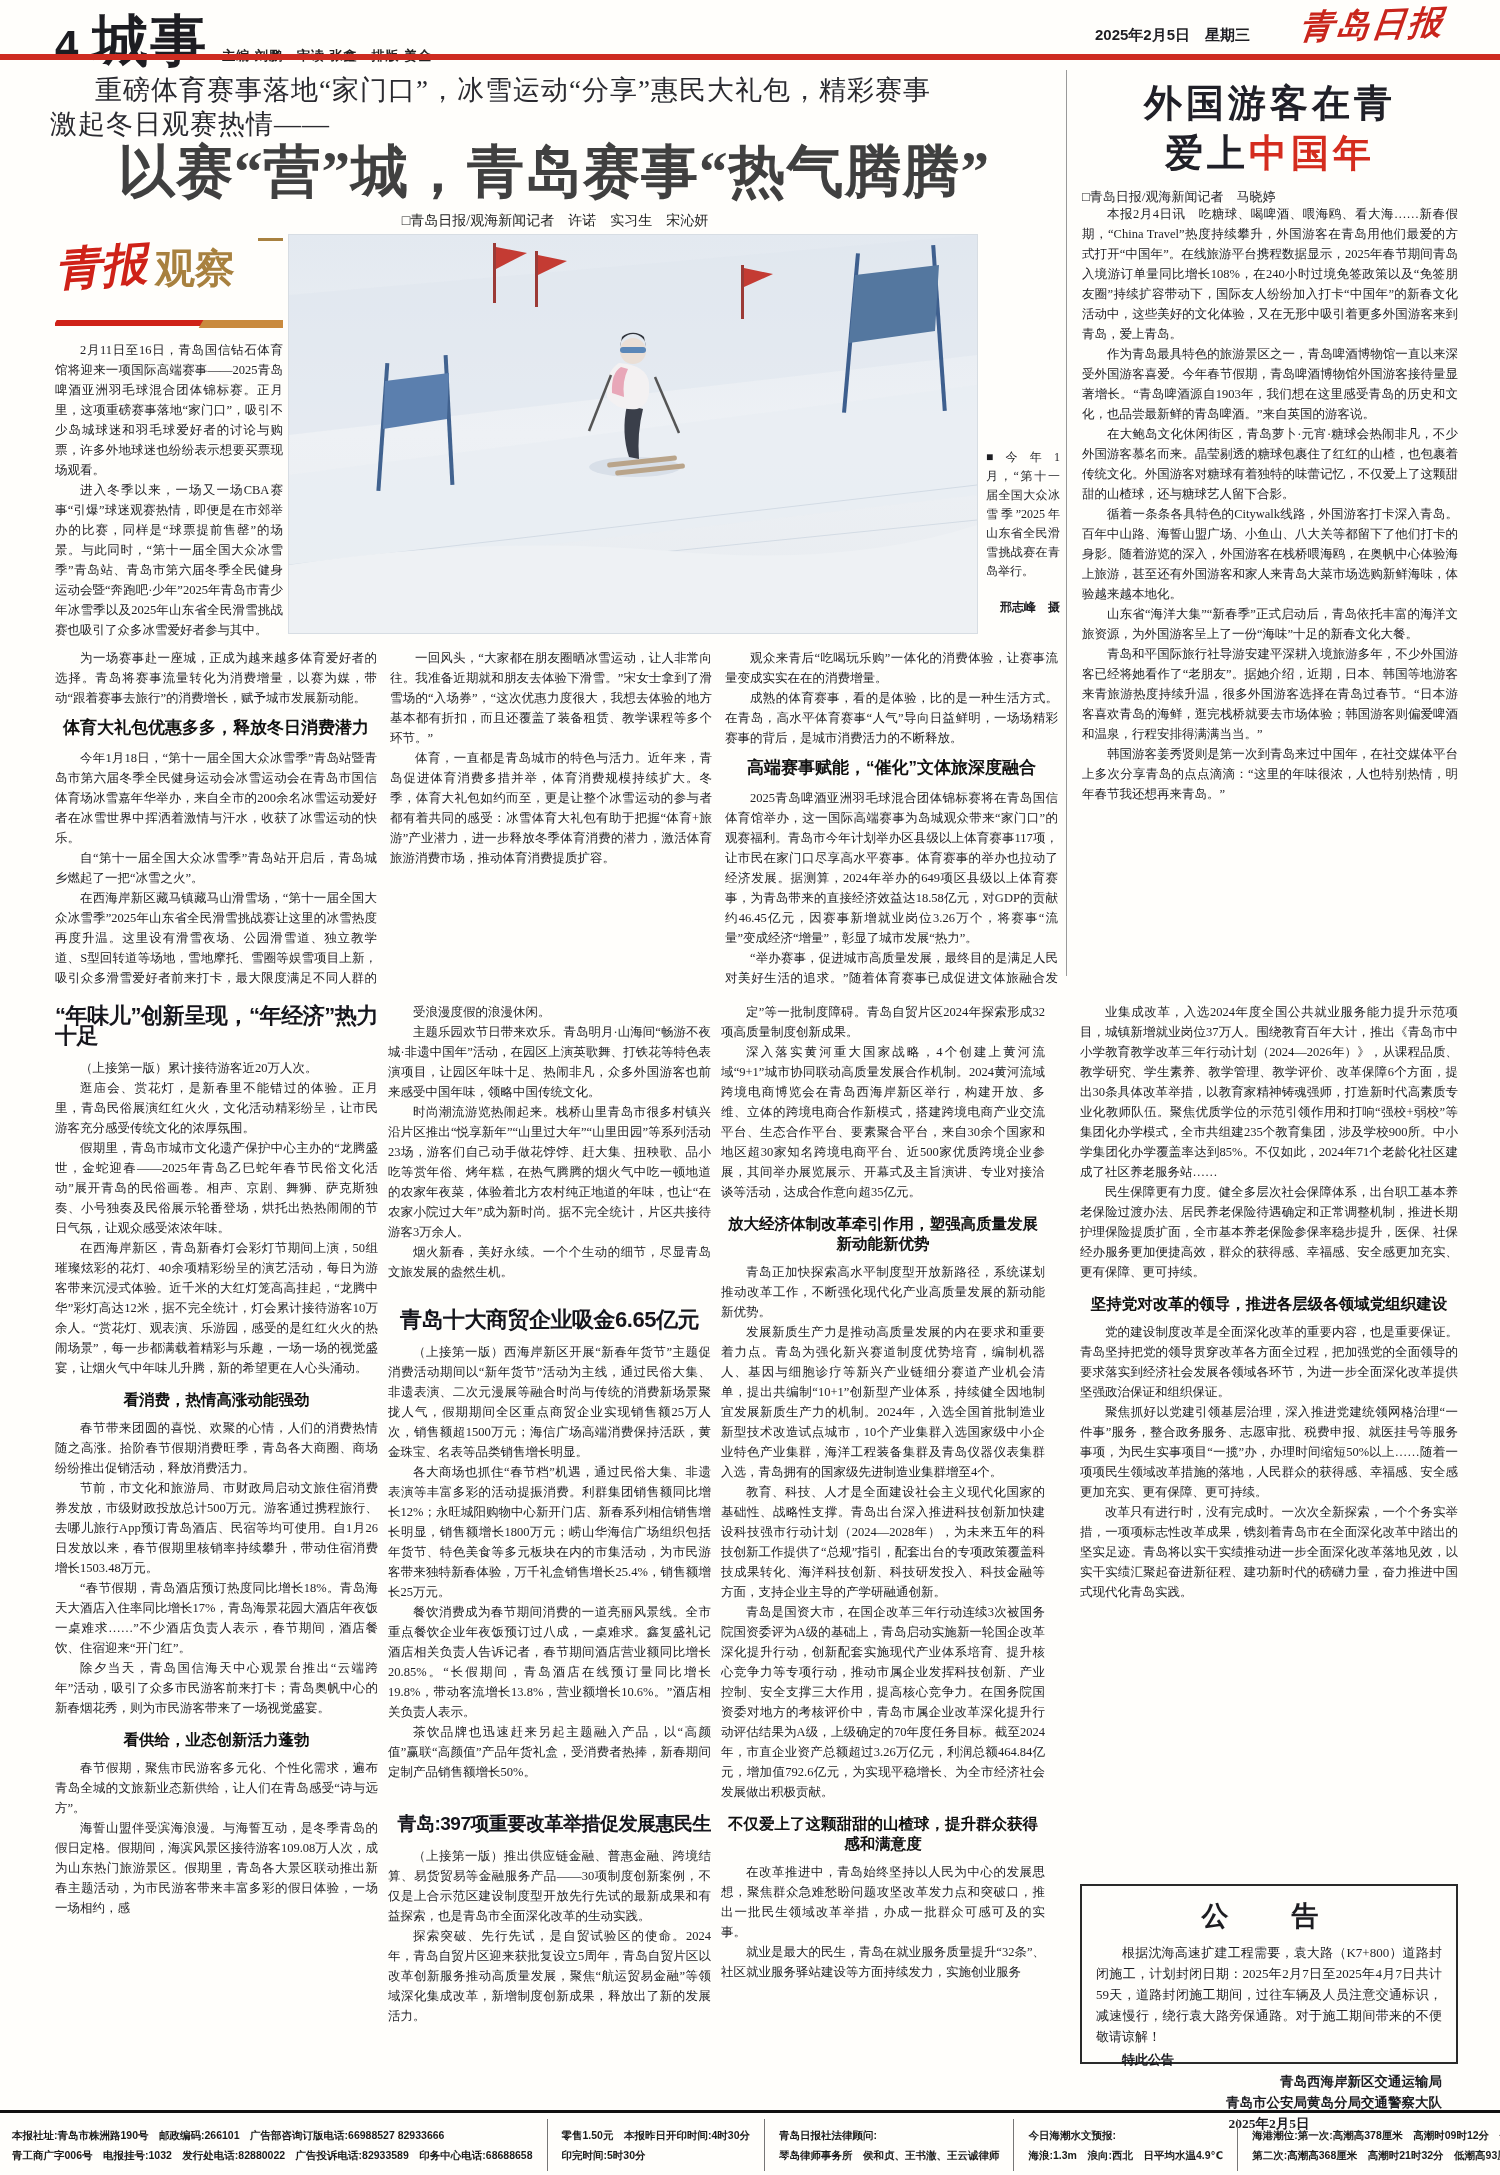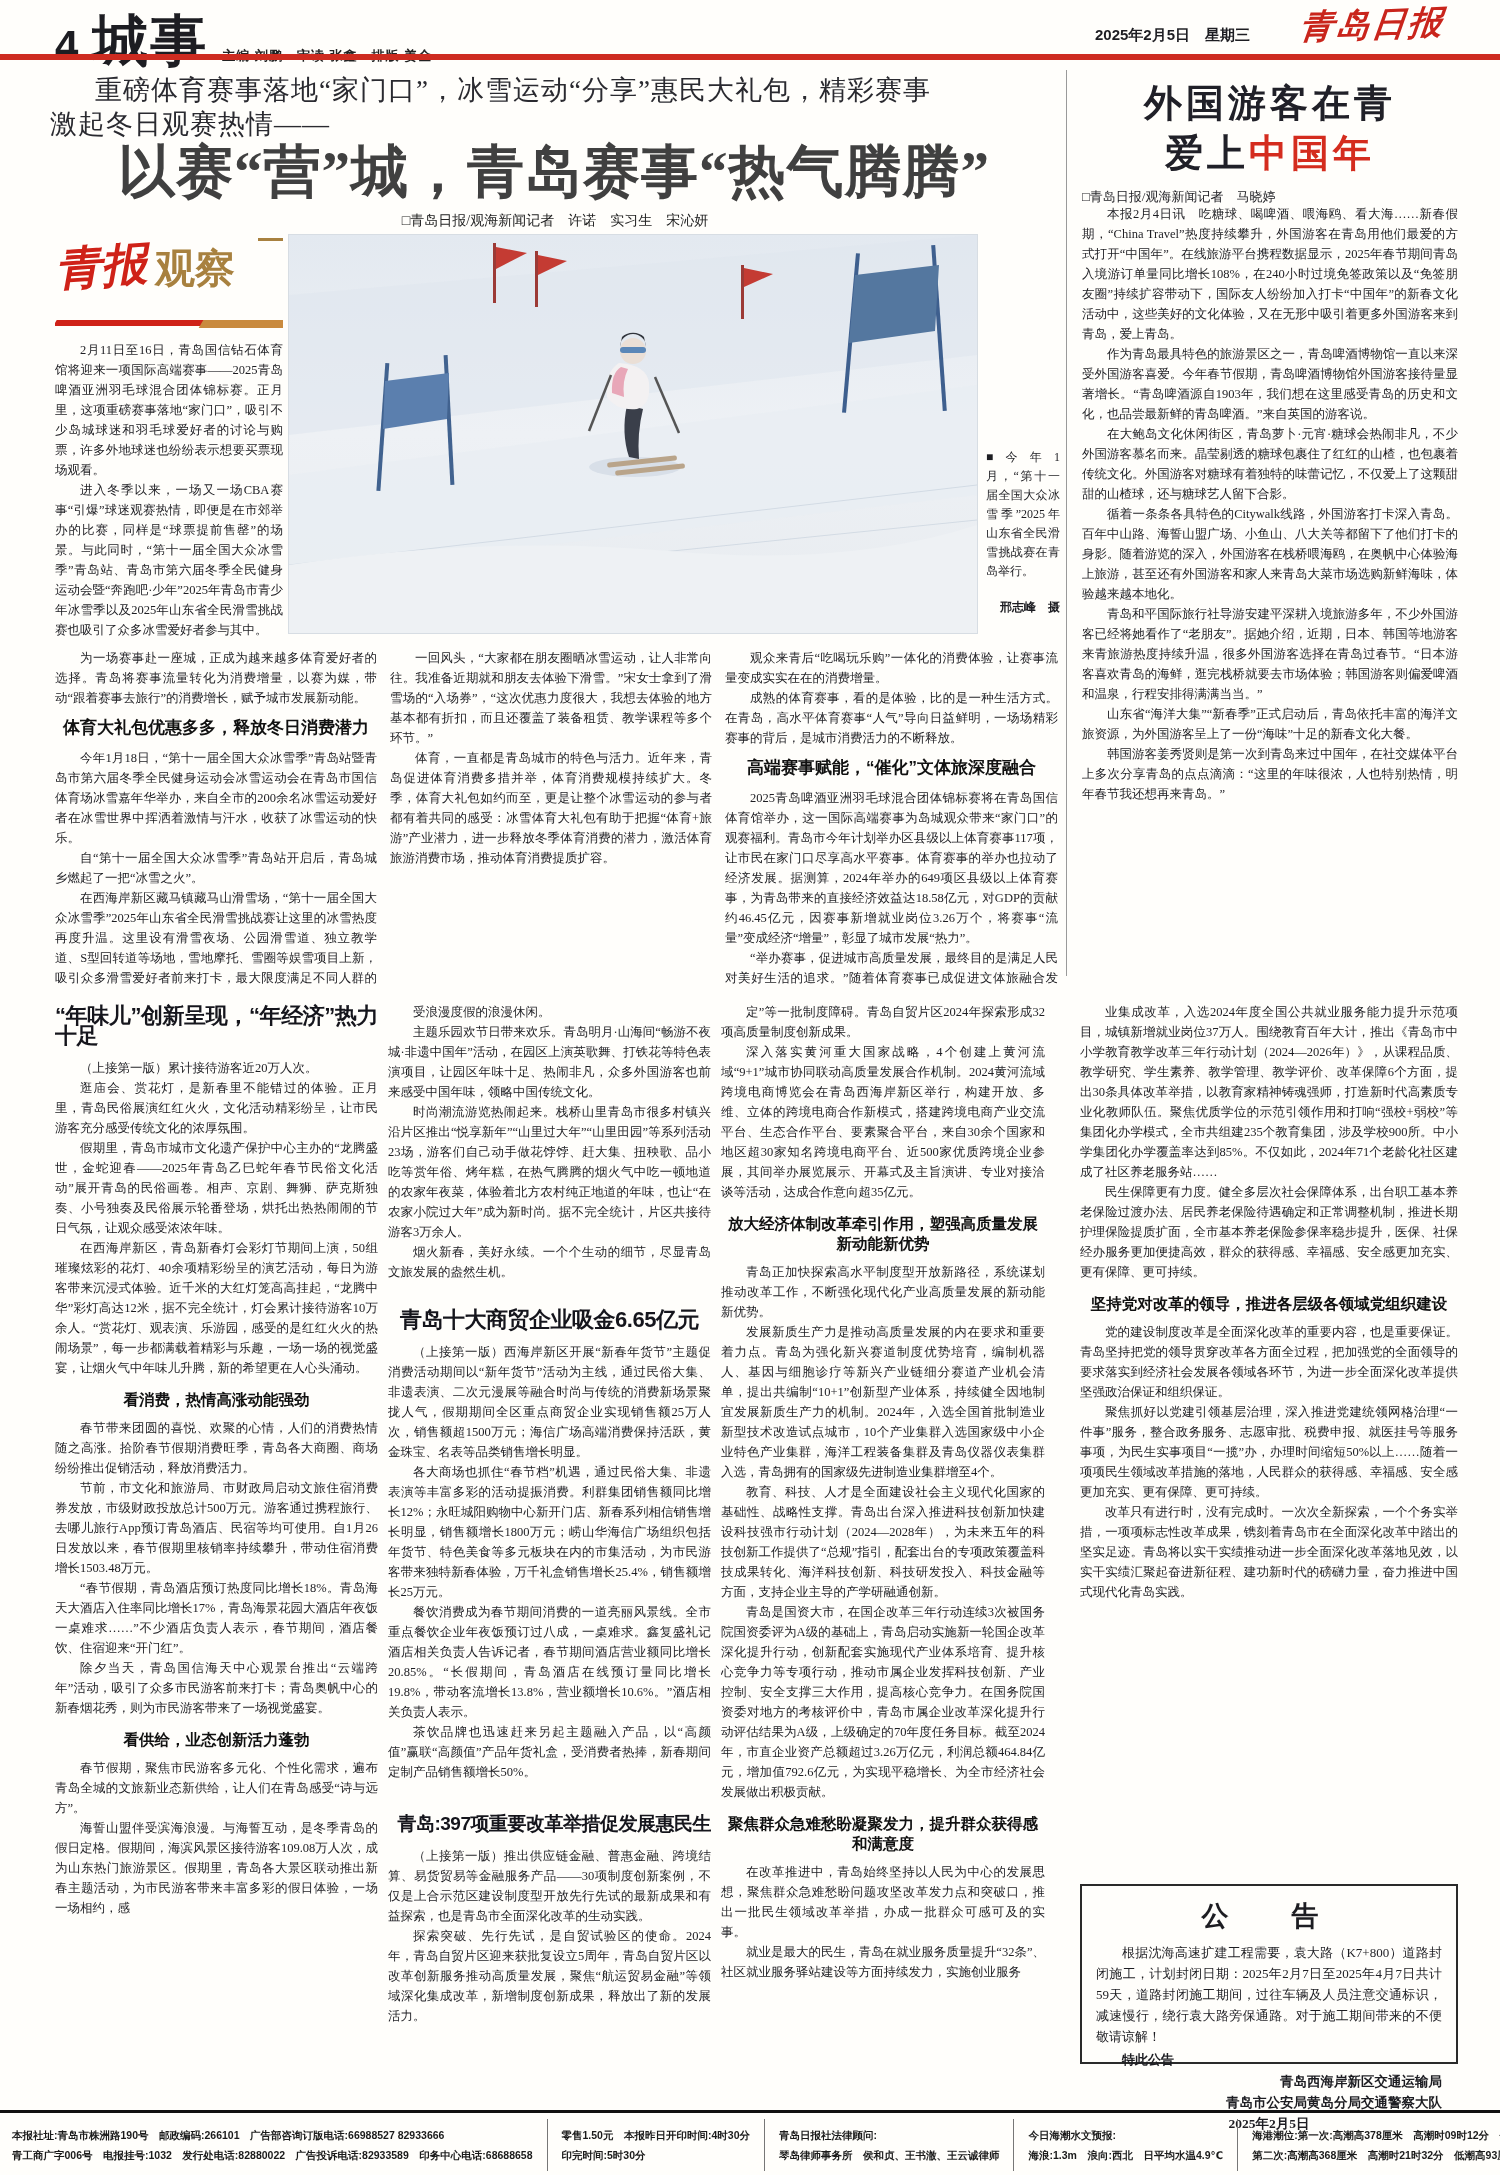--- a/index.html
+++ b/index.html
@@ -181,22 +181,22 @@
   <div class="abs rshead" style="left:1082px;top:78px;width:376px;">外国游客在青</div>
   <div class="abs rshead" style="left:1082px;top:128px;width:376px;">
     <span>爱上</span><span class="red">中国年</span>
   </div>
   <div class="abs rsbyline" style="left:1082px;top:180px;width:376px;">□青岛日报/观海新闻记者　马晓婷</div>
   <div class="abs colbox bodytxt" style="left:1082px;top:204px;width:376px;height:772px;">
       <p class="para">本报2月4日讯　吃糖球、喝啤酒、喂海鸥、看大海……新春假期，“China Travel”热度持续攀升，外国游客在青岛用他们最爱的方式打开“中国年”。在线旅游平台携程数据显示，2025年春节期间青岛入境游订单量同比增长108%，在240小时过境免签政策以及“免签朋友圈”持续扩容带动下，国际友人纷纷加入打卡“中国年”的新春文化活动中，这些美好的文化体验，又在无形中吸引着更多外国游客来到青岛，爱上青岛。</p>
       <p class="para">作为青岛最具特色的旅游景区之一，青岛啤酒博物馆一直以来深受外国游客喜爱。今年春节假期，青岛啤酒博物馆外国游客接待量显著增长。“青岛啤酒源自1903年，我们想在这里感受青岛的历史和文化，也品尝最新鲜的青岛啤酒。”来自英国的游客说。</p>
       <p class="para">在大鲍岛文化休闲街区，青岛萝卜·元宵·糖球会热闹非凡，不少外国游客慕名而来。晶莹剔透的糖球包裹住了红红的山楂，也包裹着传统文化。外国游客对糖球有着独特的味蕾记忆，不仅爱上了这颗甜甜的山楂球，还与糖球艺人留下合影。</p>
       <p class="para">循着一条条各具特色的Citywalk线路，外国游客打卡深入青岛。百年中山路、海誓山盟广场、小鱼山、八大关等都留下了他们打卡的身影。随着游览的深入，外国游客在栈桥喂海鸥，在奥帆中心体验海上旅游，甚至还有外国游客和家人来青岛大菜市场选购新鲜海味，体验越来越本地化。</p>
+      <p class="para">山东省“海洋大集”“新春季”正式启动后，青岛依托丰富的海洋文旅资源，为外国游客呈上了一份“海味”十足的新春文化大餐。</p>
       <p class="para">青岛和平国际旅行社导游安建平深耕入境旅游多年，不少外国游客已经将她看作了“老朋友”。据她介绍，近期，日本、韩国等地游客来青旅游热度持续升温，很多外国游客选择在青岛过春节。“日本游客喜欢青岛的海鲜，逛完栈桥就要去市场体验；韩国游客则偏爱啤酒和温泉，行程安排得满满当当。”</p>
-      <p class="para">山东省“海洋大集”“新春季”正式启动后，青岛依托丰富的海洋文旅资源，为外国游客呈上了一份“海味”十足的新春文化大餐。</p>
       <p class="para">韩国游客姜秀贤则是第一次到青岛来过中国年，在社交媒体平台上多次分享青岛的点点滴滴：“这里的年味很浓，人也特别热情，明年春节我还想再来青岛。”</p>
     </div>
 
   <div class="abs colbox bodytxt" style="left:55px;top:1002px;width:323px;height:1090px;">
     <div class="bhead">“年味儿”创新呈现，“年经济”热力十足</div>
     <div>
         <p class="para">（上接第一版）累计接待游客近20万人次。</p>
         <p class="para">逛庙会、赏花灯，是新春里不能错过的体验。正月里，青岛民俗展演红红火火，文化活动精彩纷呈，让市民游客充分感受传统文化的浓厚氛围。</p>
         <p class="para">假期里，青岛市城市文化遗产保护中心主办的“龙腾盛世，金蛇迎春——2025年青岛乙巳蛇年春节民俗文化活动”展开青岛的民俗画卷。相声、京剧、舞狮、萨克斯独奏、小号独奏及民俗展示轮番登场，烘托出热热闹闹的节日气氛，让观众感受浓浓年味。</p>
         <p class="para">在西海岸新区，青岛新春灯会彩灯节期间上演，50组璀璨炫彩的花灯、40余项精彩纷呈的演艺活动，每日为游客带来沉浸式体验。近千米的大红灯笼高高挂起，“龙腾中华”彩灯高达12米，据不完全统计，灯会累计接待游客10万余人。“赏花灯、观表演、乐游园，感受的是红红火火的热闹场景”，每一步都满载着精彩与乐趣，一场一场的视觉盛宴，让烟火气中年味儿升腾，新的希望更在人心头涌动。</p>
@@ -241,21 +241,21 @@
         <p class="para">定”等一批制度障碍。青岛自贸片区2024年探索形成32项高质量制度创新成果。</p>
         <p class="para">深入落实黄河重大国家战略，4个创建上黄河流域“9+1”城市协同联动高质量发展合作机制。2024黄河流域跨境电商博览会在青岛西海岸新区举行，构建开放、多维、立体的跨境电商合作新模式，搭建跨境电商产业交流平台、生态合作平台、要素聚合平台，来自30余个国家和地区超30家知名跨境电商平台、近500家优质跨境企业参展，其间举办展览展示、开幕式及主旨演讲、专业对接洽谈等活动，达成合作意向超35亿元。</p>
       </div>
     <div class="subhead">放大经济体制改革牵引作用，塑强高质量发展新动能新优势</div>
     <div>
         <p class="para">青岛正加快探索高水平制度型开放新路径，系统谋划推动改革工作，不断强化现代化产业高质量发展的新动能新优势。</p>
         <p class="para">发展新质生产力是推动高质量发展的内在要求和重要着力点。青岛为强化新兴赛道制度优势培育，编制机器人、基因与细胞诊疗等新兴产业链细分赛道产业机会清单，提出共编制“10+1”创新型产业体系，持续健全因地制宜发展新质生产力的机制。2024年，入选全国首批制造业新型技术改造试点城市，10个产业集群入选国家级中小企业特色产业集群，海洋工程装备集群及青岛仪器仪表集群入选，青岛拥有的国家级先进制造业集群增至4个。</p>
         <p class="para">教育、科技、人才是全面建设社会主义现代化国家的基础性、战略性支撑。青岛出台深入推进科技创新加快建设科技强市行动计划（2024—2028年），为未来五年的科技创新工作提供了“总规”指引，配套出台的专项政策覆盖科技成果转化、海洋科技创新、科技研发投入、科技金融等方面，支持企业主导的产学研融通创新。</p>
         <p class="para">青岛是国资大市，在国企改革三年行动连续3次被国务院国资委评为A级的基础上，青岛启动实施新一轮国企改革深化提升行动，创新配套实施现代产业体系培育、提升核心竞争力等专项行动，推动市属企业发挥科技创新、产业控制、安全支撑三大作用，提高核心竞争力。在国务院国资委对地方的考核评价中，青岛市属企业改革深化提升行动评估结果为A级，上级确定的70年度任务目标。截至2024年，市直企业资产总额超过3.26万亿元，利润总额464.84亿元，增加值792.6亿元，为实现平稳增长、为全市经济社会发展做出积极贡献。</p>
       </div>
-    <div class="subhead">聚焦群众急难愁盼凝聚发力，提升群众获得感和满意度</div>
+    <div class="subhead">不仅爱上了这颗甜甜的山楂球，提升群众获得感和满意度</div>
     <div>
         <p class="para">在改革推进中，青岛始终坚持以人民为中心的发展思想，聚焦群众急难愁盼问题攻坚改革发力点和突破口，推出一批民生领域改革举措，办成一批群众可感可及的实事。</p>
         <p class="para">就业是最大的民生，青岛在就业服务质量提升“32条”、社区就业服务驿站建设等方面持续发力，实施创业服务</p>
       </div>
   </div>
 
   <div class="abs colbox bodytxt" style="left:1080px;top:1002px;width:378px;height:876px;">
     <div>
         <p class="para">业集成改革，入选2024年度全国公共就业服务能力提升示范项目，城镇新增就业岗位37万人。围绕教育百年大计，推出《青岛市中小学教育教学改革三年行动计划（2024—2026年）》，从课程品质、教学研究、学生素养、教学管理、教学评价、改革保障6个方面，提出30条具体改革举措，以教育家精神铸魂强师，打造新时代高素质专业化教师队伍。聚焦优质学位的示范引领作用和打响“强校+弱校”等集团化办学模式，全市共组建235个教育集团，涉及学校900所。中小学集团化办学覆盖率达到85%。不仅如此，2024年71个老龄化社区建成了社区养老服务站……</p>
         <p class="para">民生保障更有力度。健全多层次社会保障体系，出台职工基本养老保险过渡办法、居民养老保险待遇确定和正常调整机制，推进长期护理保险提质扩面，全市基本养老保险参保率稳步提升，医保、社保经办服务更加便捷高效，群众的获得感、幸福感、安全感更加充实、更有保障、更可持续。</p>

